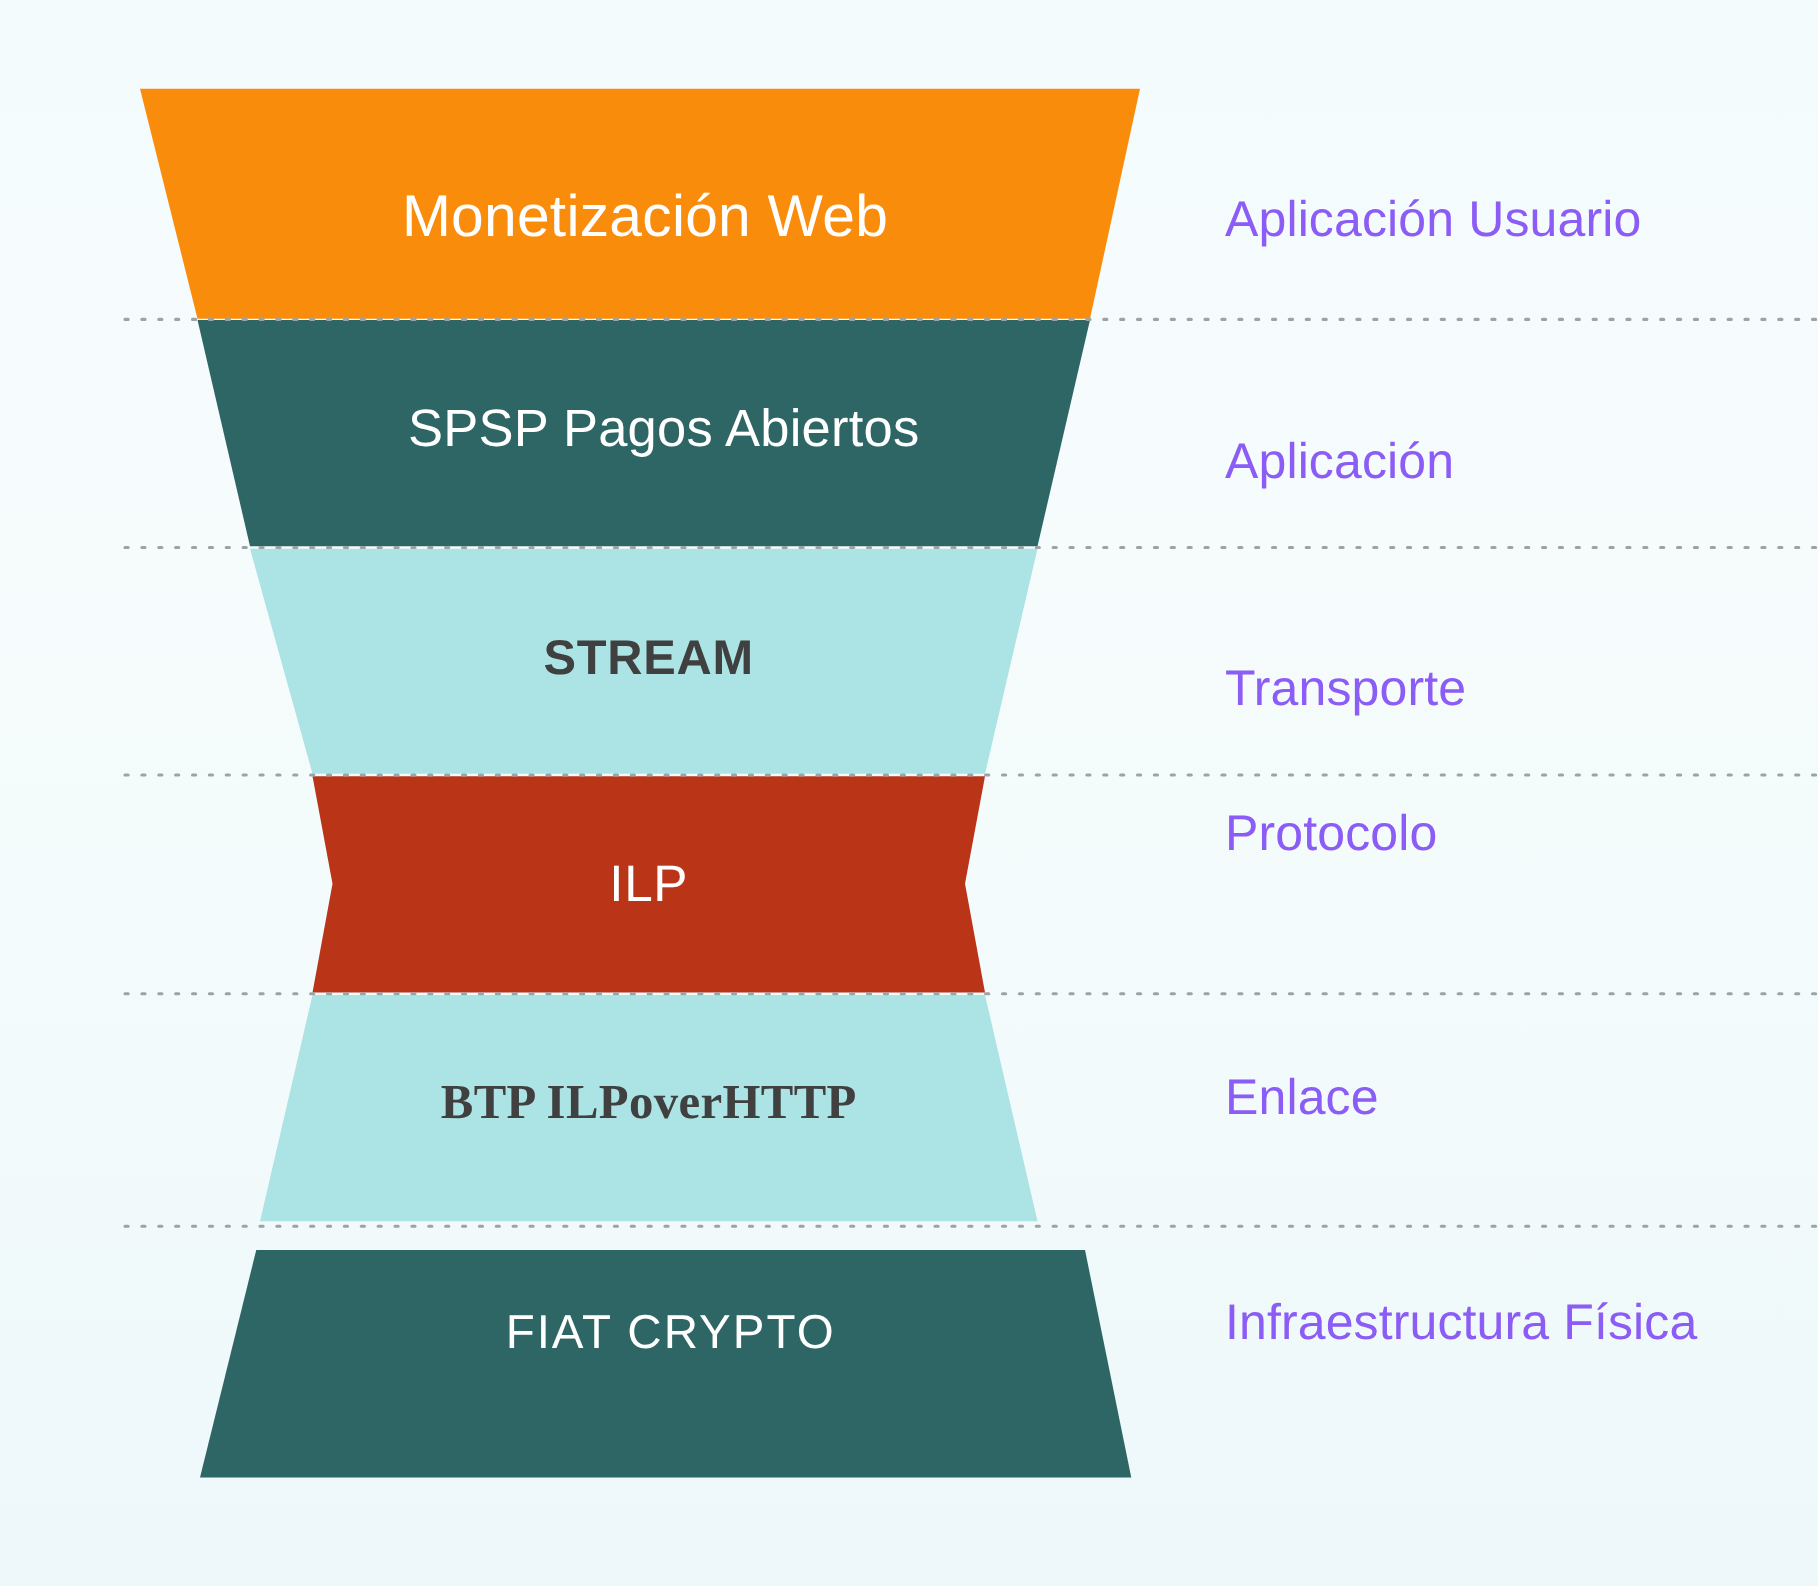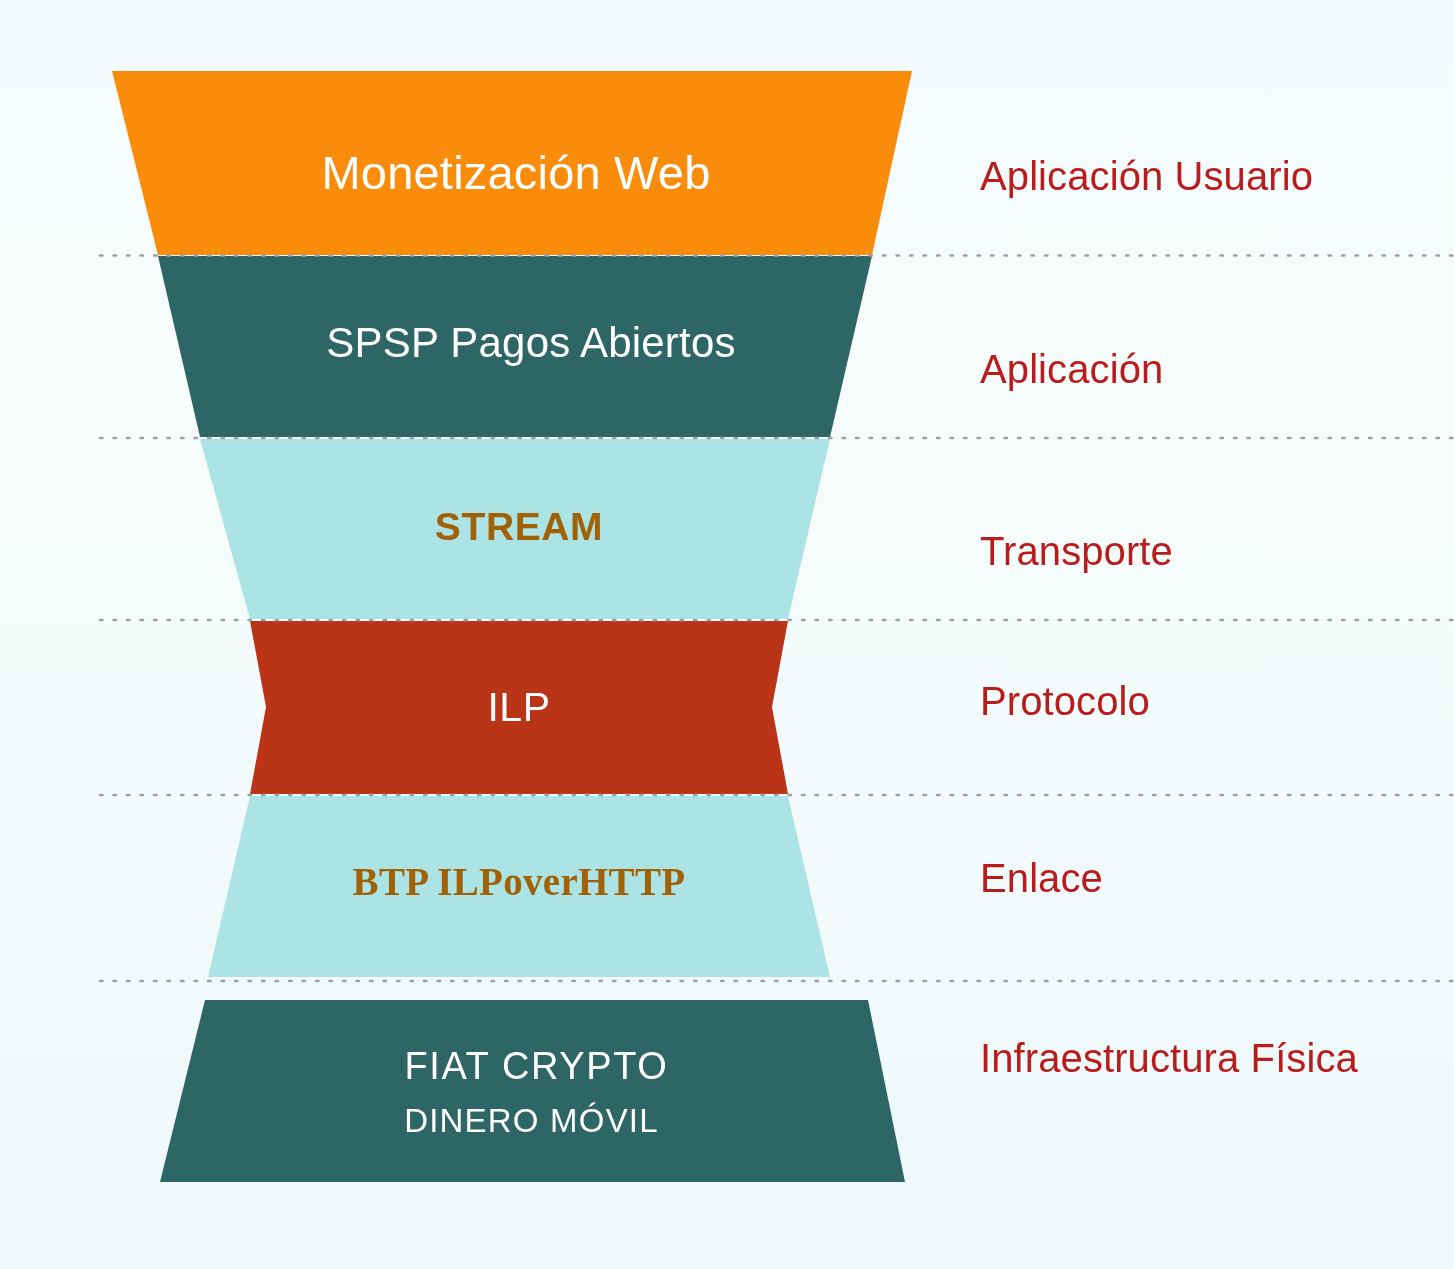--- a/index.html
+++ b/index.html
@@ -28,35 +28,35 @@
     position: absolute;
     left: 0;
     top: 0;
     width: 1454px;
     height: 1269px;
     display: block;
   }
   .layer-label-text {
     position: absolute;
     left: 980px;
-    color: #b91c1c;
+    color: #8b5cf6;
     font-size: 40px;
     font-weight: 400;
     letter-spacing: 0.1px;
     white-space: nowrap;
     line-height: 1;
   }
   .shape-text {
     position: absolute;
     text-align: center;
     white-space: nowrap;
     line-height: 1.08;
   }
   .shape-text.light { color: #ffffff; }
-  .shape-text.dark  { color: #a16207; }
+  .shape-text.dark  { color: #404040; }
   .t-mon   { font-size: 47px; letter-spacing: 0.2px; text-align: center; }
   .t-spsp  { font-size: 42px; letter-spacing: 0.2px; }
   .t-stream{ font-size: 39px; font-weight: 700; letter-spacing: 0.6px; }
   .t-ilp   { font-size: 41px; letter-spacing: 0.5px; }
   .t-btp   { font-size: 39px; font-weight: 700; letter-spacing: 0.3px; font-family: Liberation Serif, serif; }
   .t-fiat  { font-size: 38px; letter-spacing: 1.6px; }
   .t-dinero{ font-size: 33px; letter-spacing: 1.2px; }
 </style>
 </head>
 <body style="background: rgb(242, 250, 251);">
@@ -91,27 +91,26 @@
   <div class="shape-text light t-spsp" style="left:216px; top:320px; width:630px;">SPSP    Pagos Abiertos</div>
 
   <div class="shape-text dark t-stream" style="left:250px; top:506px; width:538px;">STREAM</div>
 
   <div class="shape-text light t-ilp" style="left:266px; top:685px; width:506px;">ILP</div>
 
   <div class="shape-text dark t-btp" style="left:208px; top:861px; width:622px;">BTP  ILPoverHTTP</div>
 
   <div class="shape-text light t-fiat" style="left:205px; top:1046px; width:663px;text-align:center;">FIAT   CRYPTO</div>
 
-  <div class="shape-text light t-dinero" style="left:200px; top:1103px; width:663px;">DINERO MÓVIL</div>
 
   <div class="layer-label-text" style="top:156px;">Aplicación Usuario</div>
 
   <div class="layer-label-text" style="top:320px;margin-top:29px;">Aplicación</div>
 
   <div class="layer-label-text" style="top:498px;margin-top:33px;">Transporte</div>
 
-  <div class="layer-label-text" style="top:681px;">Protocolo</div>
+  <div class="layer-label-text" style="top:647px;">Protocolo</div>
 
   <div class="layer-label-text" style="top:858px;">Enlace</div>
 
   <div class="layer-label-text" style="top:1038px;">Infraestructura Física</div>
 
 </div>
 
 </body></html>

